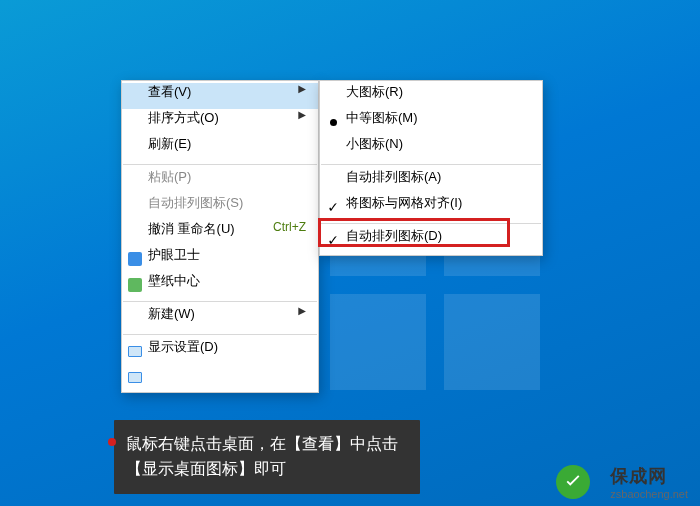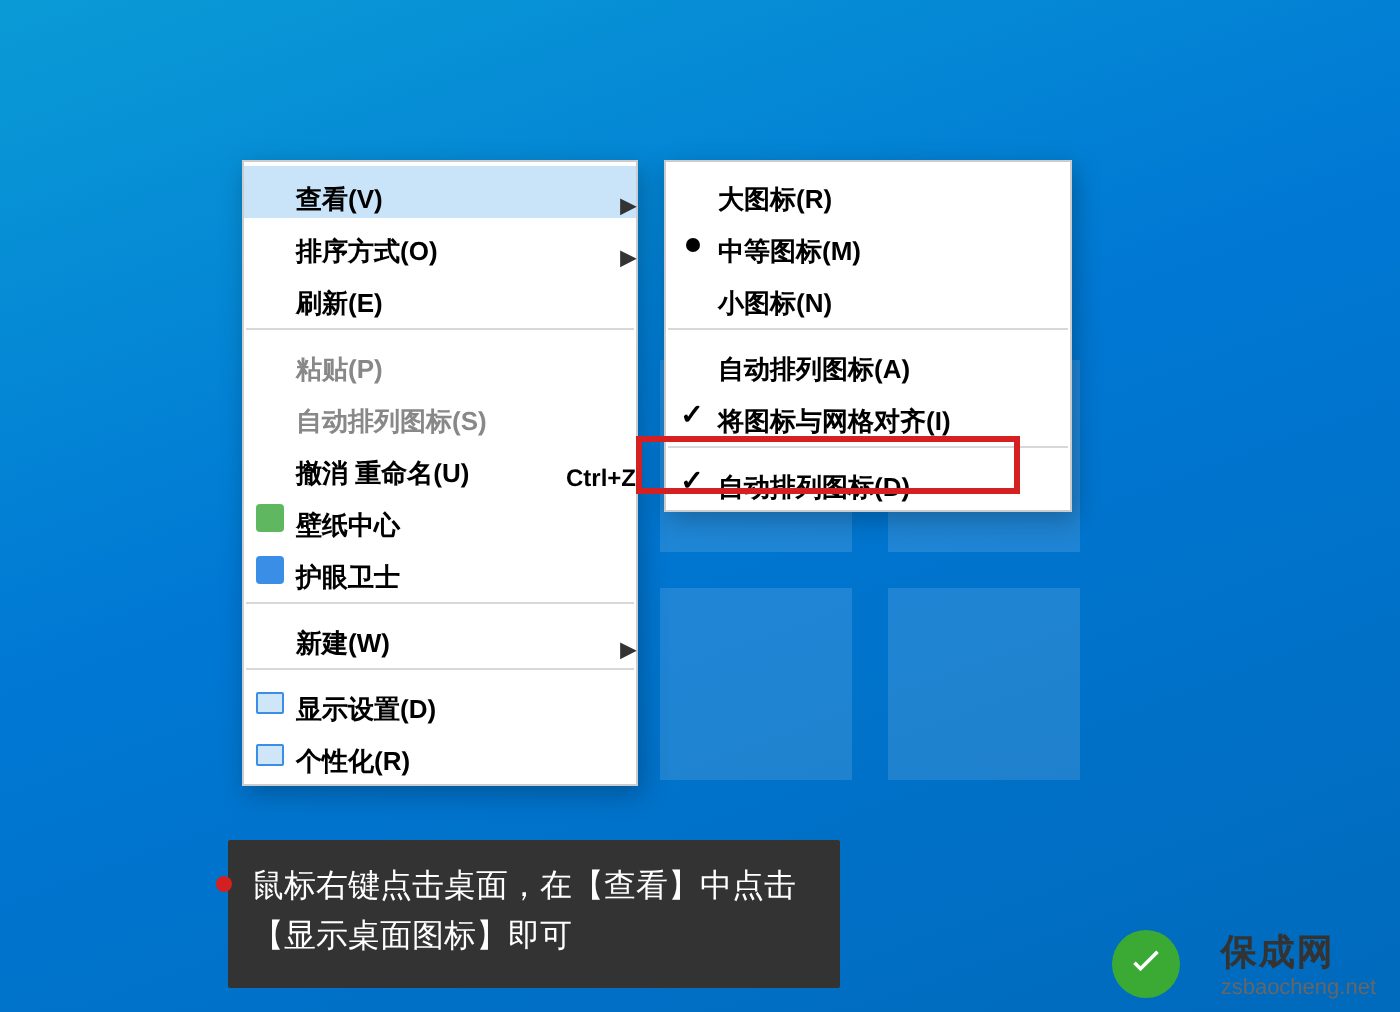--- a/index.html
+++ b/index.html
@@ -2,24 +2,24 @@
 <html><head>
 <meta charset="utf-8">
 <style>
 * { margin: 0; padding: 0; box-sizing: border-box; }
 body { width: 700px; height: 506px; font-family: "Microsoft YaHei", sans-serif; overflow: hidden; position: relative; }
 .desktop { width: 700px; height: 506px; background: linear-gradient(160deg, #0a9bd6 0%, #0078d4 45%, #006abc 100%); position: relative; }
 .win-logo { position: absolute; left: 330px; top: 180px; width: 210px; height: 210px; display: grid; grid-template-columns: 1fr 1fr; grid-template-rows: 1fr 1fr; gap: 18px; }
 .win-logo div { background: rgba(255,255,255,0.12); }
 .ctx-menu { position: absolute; background: #fff; border: 1px solid #ccc; box-shadow: 2px 4px 12px rgba(0,0,0,0.25); font-size: 13px; color: #000; padding: 2px 0; }
 .menu1 { left: 121px; top: 80px; width: 198px; }
-.menu2 { left: 319px; top: 80px; width: 204px; margin-left: 13px; }
-.item { display: flex; align-items: flex-end; height: 26px; padding: 0 0 0 26px; position: relative; cursor: default; font-weight: bold; }
+.menu2 { left: 319px; top: 80px; width: 224px; }
+.item { display: flex; align-items: flex-start; height: 26px; padding: 0 12px 0 26px; position: relative; cursor: default; }
 .item .label { flex: 1; white-space: nowrap; }
-.item .shortcut { color: #000000; font-size: 12px; margin-left: 10px; }
+.item .shortcut { color: #4d7c0f; font-size: 12px; margin-left: 10px; }
 .item .arrow { margin-left: 8px; color: #333; font-size: 10px; }
 .item.highlight { background: #c9e4f8; }
 .item.disabled { color: #888; }
 .sep { height: 1px; background: #d8d8d8; margin: 3px 1px; }
 .icon { position: absolute; left: 5px; top: 5px; width: 16px; height: 16px; display: flex; align-items: center; justify-content: center; }
 .radio { width: 7px; height: 7px; border-radius: 50%; background: #000; }
 .check { font-size: 14px; color: #000; line-height: 1; }
 .red-box { position: absolute; border: 3px solid #d42020; pointer-events: none; }
 .box1 { left: 318px; top: 218px; width: 192px; height: 29px; }
 .caption-wrap { position: absolute; left: 114px; bottom: 12px; background: #333; color: #fff; padding: 12px 22px 12px 12px; font-size: 16px; line-height: 1.55; border-radius: 1px; max-width: 430px; }
@@ -64,47 +64,46 @@
     </div>
     <div class="item disabled">
       <span class="label">自动排列图标(S)</span>
     </div>
     <div class="item">
       <span class="label">撤消 重命名(U)</span>
       <span class="shortcut">Ctrl+Z</span>
     </div>
     <div class="item">
       <span class="icon">
+          <span class="icon-blue"></span>
+        </span>
+      <span class="label">护眼卫士</span>
+    </div>
+    <div class="item">
+      <span class="icon">
           <span class="icon-green"></span>
         </span>
       <span class="label">壁纸中心</span>
-    </div>
-    <div class="item">
-      <span class="icon">
-          <span class="icon-blue"></span>
-        </span>
-      <span class="label">护眼卫士</span>
     </div>
     <div class="sep"></div>
     <div class="item">
       <span class="label">新建(W)</span>
       <span class="arrow">▶</span>
     </div>
     <div class="sep"></div>
     <div class="item">
       <span class="icon">
           <span class="icon-monitor"></span>
         </span>
       <span class="label">显示设置(D)</span>
     </div>
     <div class="item">
       <span class="icon">
           <span class="icon-personal"></span>
         </span>
-      <span class="label">个性化(R)</span>
     </div>
   </div>
 
   <div class="ctx-menu menu2">
     <div class="item">
       <span class="label">大图标(R)</span>
     </div>
     <div class="item">
       <span class="icon">
           <span class="radio"></span>

